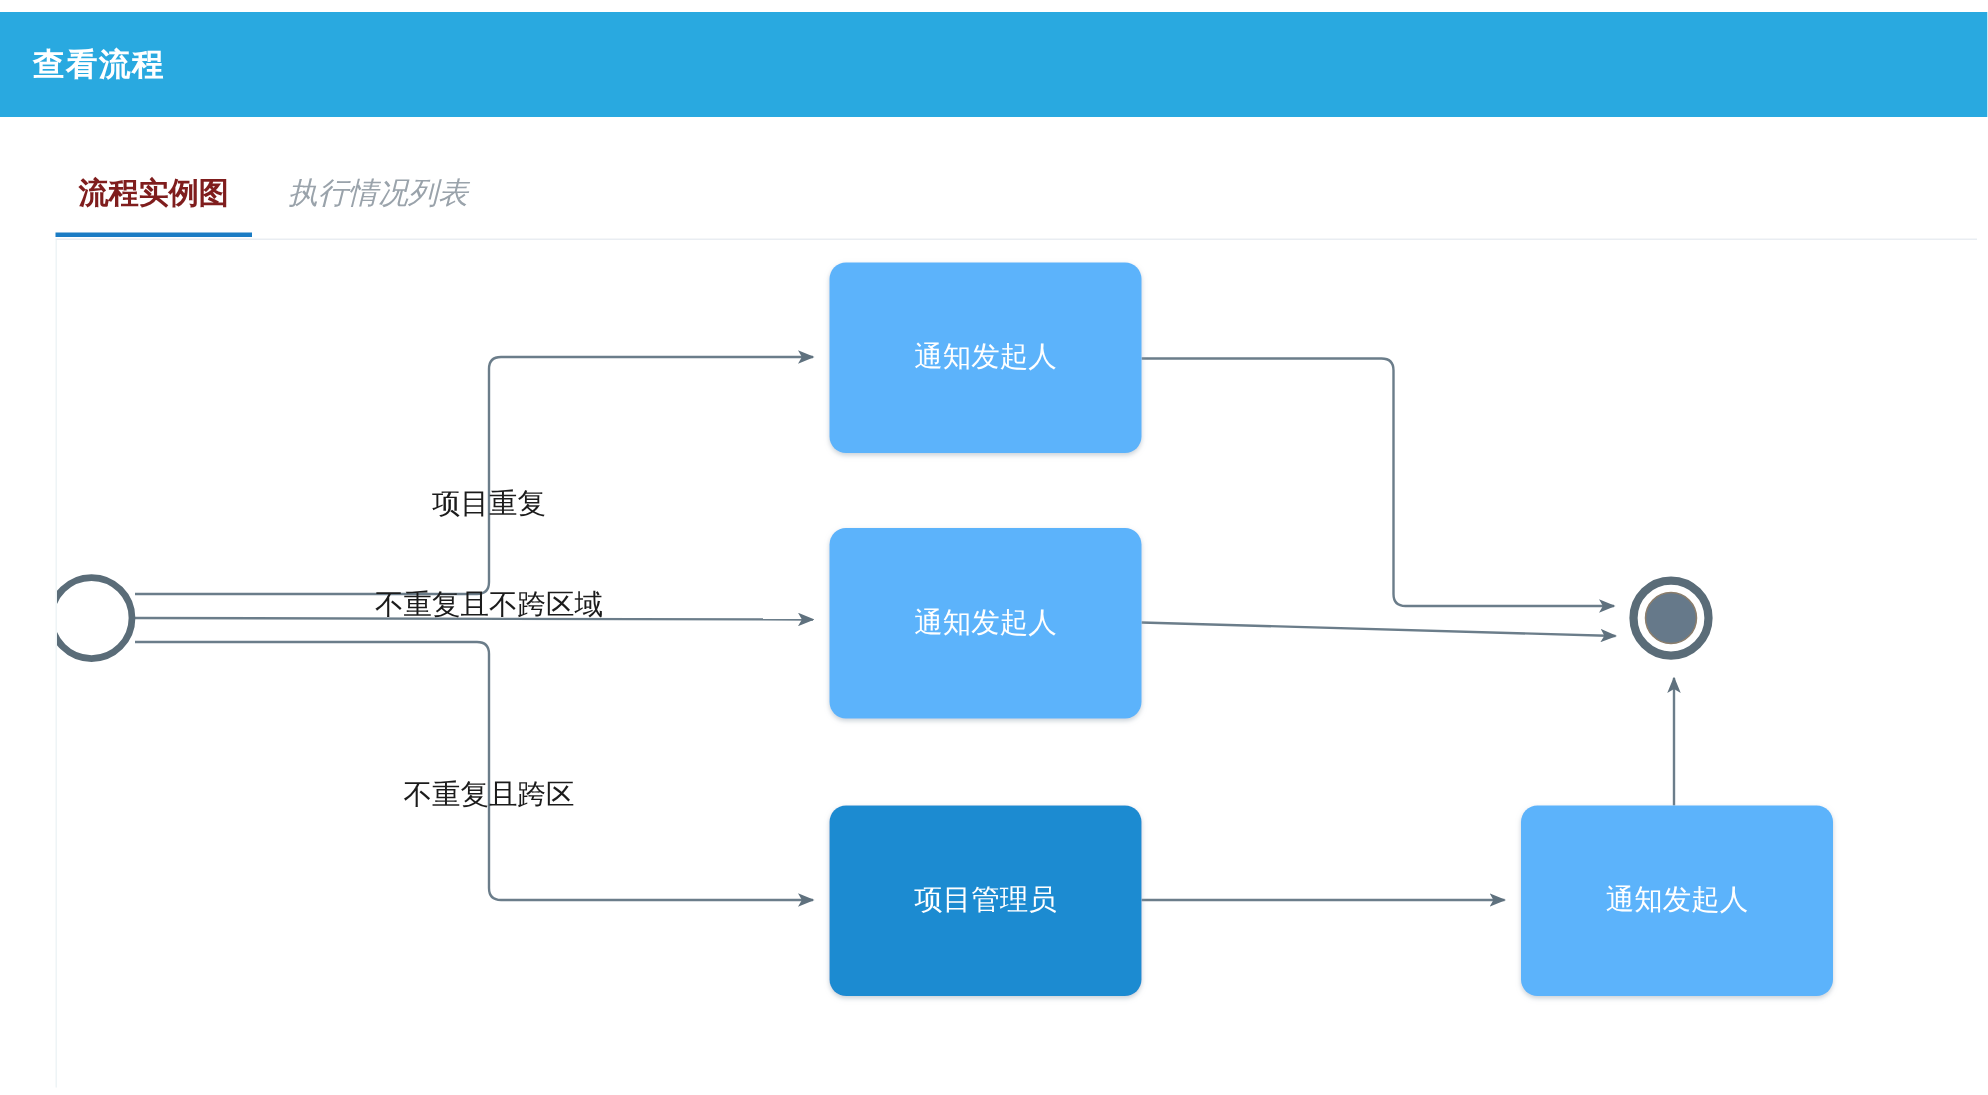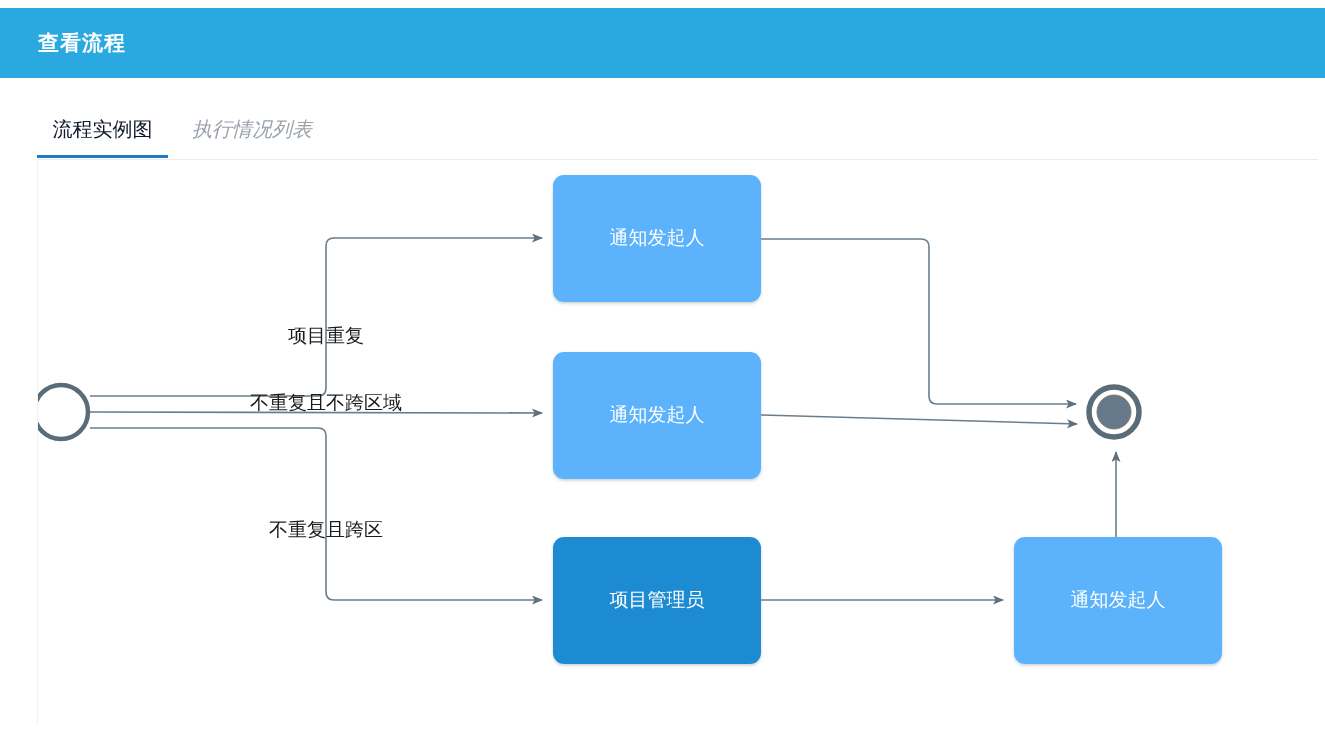--- a/index.html
+++ b/index.html
@@ -24,42 +24,43 @@
     height: 70px;
     background: #29a9e0;
     display: flex;
     align-items: center;
   }
   #app-title {
     color: #ffffff;
     font-size: 21px;
     font-weight: bold;
     letter-spacing: 1px;
-    margin-left: 38px;
+    margin-left: 22px;
   }
 
   
   #tab-strip {
     position: absolute;
     left: 0;
     top: 100px;
     width: 1325px;
     height: 60px;
   }
   .tab-item {
     position: absolute;
     top: 0;
     font-size: 20px;
     line-height: 58px;
     color: #9aa3ab;
     cursor: pointer;
     white-space: nowrap;
   }
   .tab-item.active {
-    color: #0f172a;
+    color: #7f1d1d;
+    font-weight: bold;
   }
   .tab-underline {
     position: absolute;
     height: 3px;
     background: #1b7cc4;
     bottom: 0px;
     left: 0;
     right: 0;
   }
   #tab-bottom-border {

